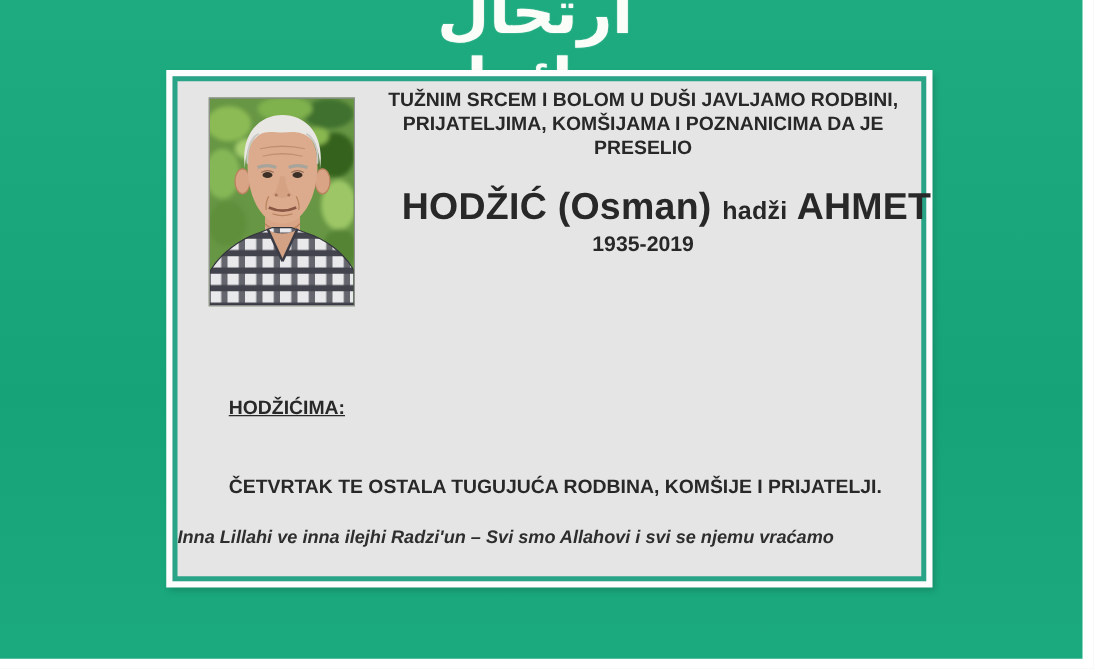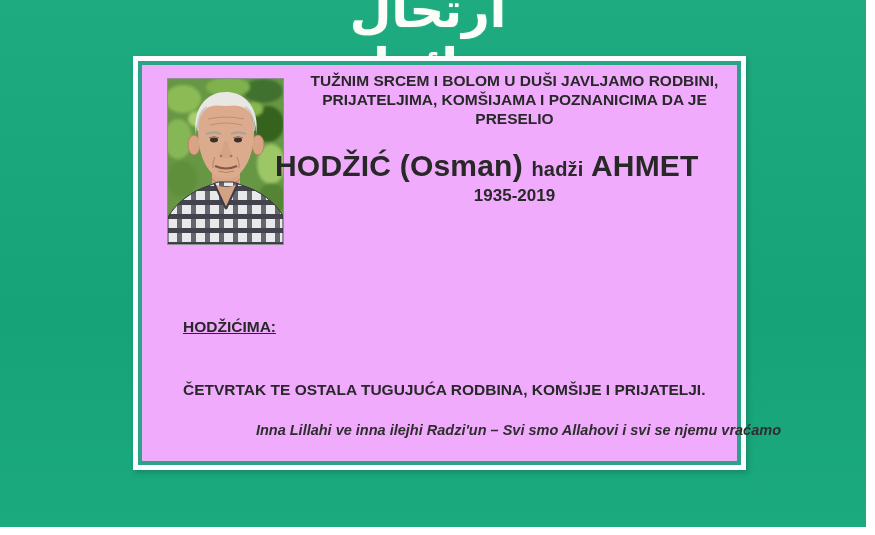--- a/index.html
+++ b/index.html
@@ -22,34 +22,34 @@
     text-shadow:0 0 1px rgba(255,255,255,.6);
   }
   .card{
     position:absolute;left:133px;top:56px;width:613px;height:414px;
     background:#fdfdfd;padding:5px;box-sizing:border-box;
     box-shadow:2px 3px 5px rgba(0,45,32,.22);
   }
   .card-inner{
     position:relative;width:100%;height:100%;
     border:4px solid #2aa487;box-sizing:border-box;
-    background:#f0abfc;
+    background:#e5e5e5;
   }
   .photo-frame{
     position:absolute;left:25px;top:13px;width:117px;height:167px;
     border:1px solid #8f8f8f;box-sizing:border-box;overflow:hidden;
     background:#679644;
   }
   .intro{
     position:absolute;left:145px;top:6px;width:455px;
     text-align:center;font-size:15.5px;font-weight:bold;line-height:19px;
   }
   .name-line{
     position:absolute;left:133px;top:84px;width:470px;
-    text-align:left;font-weight:bold;font-size:30px;white-space:nowrap;
+    text-align:right;font-weight:bold;font-size:30px;white-space:nowrap;
     letter-spacing:.2px;
   }
   .name-honorific{font-size:20px;}
   .years{
     position:absolute;left:145px;top:121px;width:455px;
     text-align:center;font-size:17px;font-weight:bold;
   }
   .funeral{
     position:absolute;left:28px;top:181px;width:552px;
     text-align:center;font-size:15.5px;font-weight:bold;line-height:19px;
@@ -59,23 +59,22 @@
     position:absolute;left:41px;top:253px;
     font-size:15.5px;font-weight:bold;text-decoration:underline;
   }
   .mourners{
     position:absolute;left:41px;top:276px;width:530px;
     font-size:15.5px;font-weight:bold;line-height:19.3px;
     white-space:pre-wrap;
   }
   .closing{
     position:absolute;left:0;top:357px;width:100%;
-    text-align:right;font-size:14.5px;font-weight:bold;font-style:italic;
+    text-align:left;font-size:14.5px;font-weight:bold;font-style:italic;
     color:#2e2e2e;
-    padding-left:44px;
   }
 </style>
 </head>
 <body>
 
 <div class="green-bg"></div>
 
 <div class="calligraphy">ارتحال دائما</div>
 
 <div class="card">

